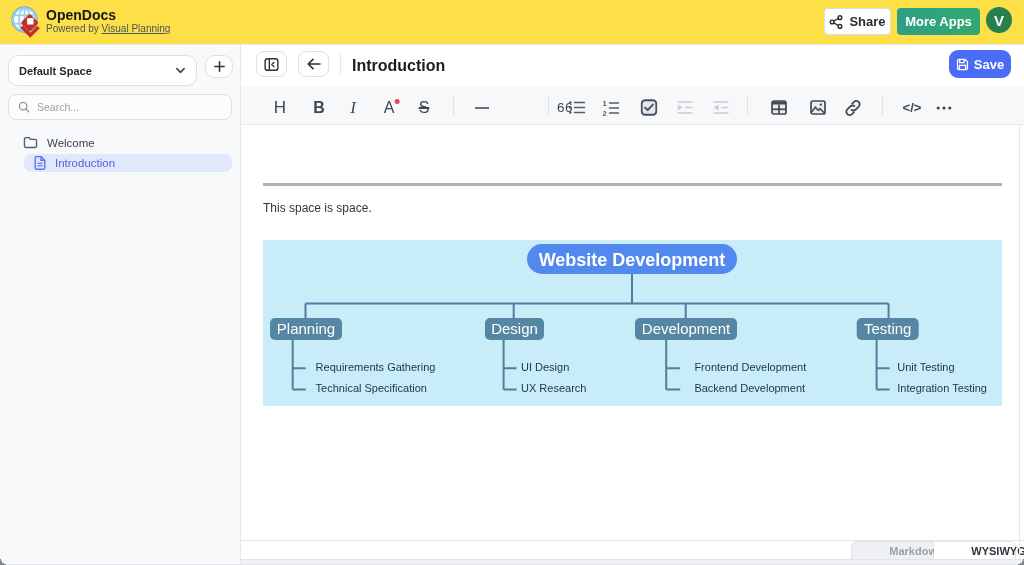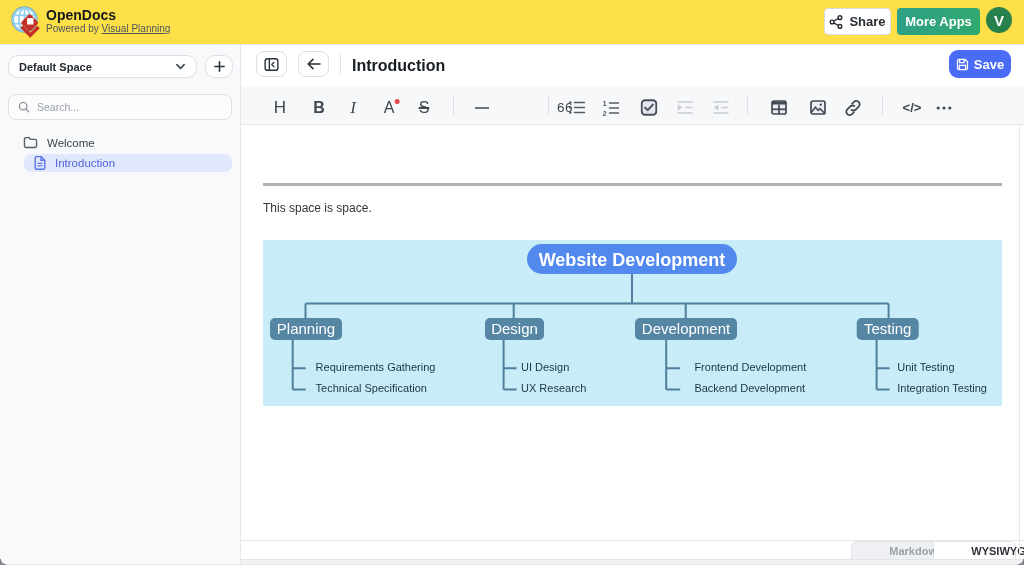--- a/index.html
+++ b/index.html
@@ -17,21 +17,21 @@
     justify-content:center; font-size:13px; font-weight:bold; color:#272c33; }
   #sharebtn { left:824px; width:67px; }
   #moreapps { left:897px; width:83px; border:none; color:#fff;
     background:linear-gradient(90deg,#2d9f85,#32a971); }
   #avatar { position:absolute; left:986px; top:7px; width:26px; height:26px;
     border-radius:50%; background:#27814d; color:#fff; font-size:15px; font-weight:bold;
     display:flex; align-items:center; justify-content:center; }
   
   #sidebar { position:absolute; left:0; top:45px; width:241px; height:520px;
     background:#f8f9fb; border-right:1px solid #e5e7ea; }
-  #spacesel { position:absolute; left:8px; top:10px; width:189px; height:23px;
+  #spacesel { position:absolute; left:8px; top:10px; width:189px; height:31px;
     background:#fff; border:1px solid #dcdfe4; border-radius:10px;
     display:flex; align-items:center; padding:0 10px; font-size:11px; font-weight:bold; color:#1f242c; }
   #plusbtn { position:absolute; left:205px; top:10px; width:28px; height:23px;
     background:#fff; border:1px solid #dcdfe4; border-radius:10px;
     display:flex; align-items:center; justify-content:center; }
   #searchbox { position:absolute; left:8px; top:49px; width:224px; height:23px;
     background:#fcfcfd; border:1px solid #dcdfe4; border-radius:8px;
     display:flex; align-items:center; padding:12px 9px; gap:7px;
     font-size:10.5px; color:#9aa1ab; }
   #row-welcome { position:absolute; left:14px; top:91px; display:flex; align-items:center; gap:9px;

